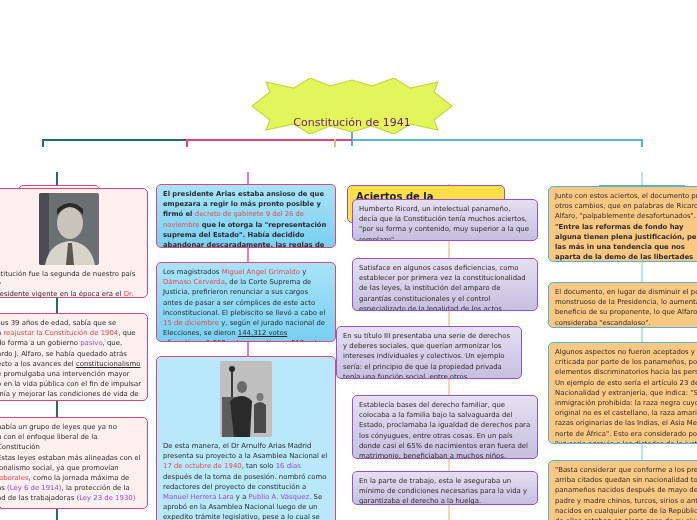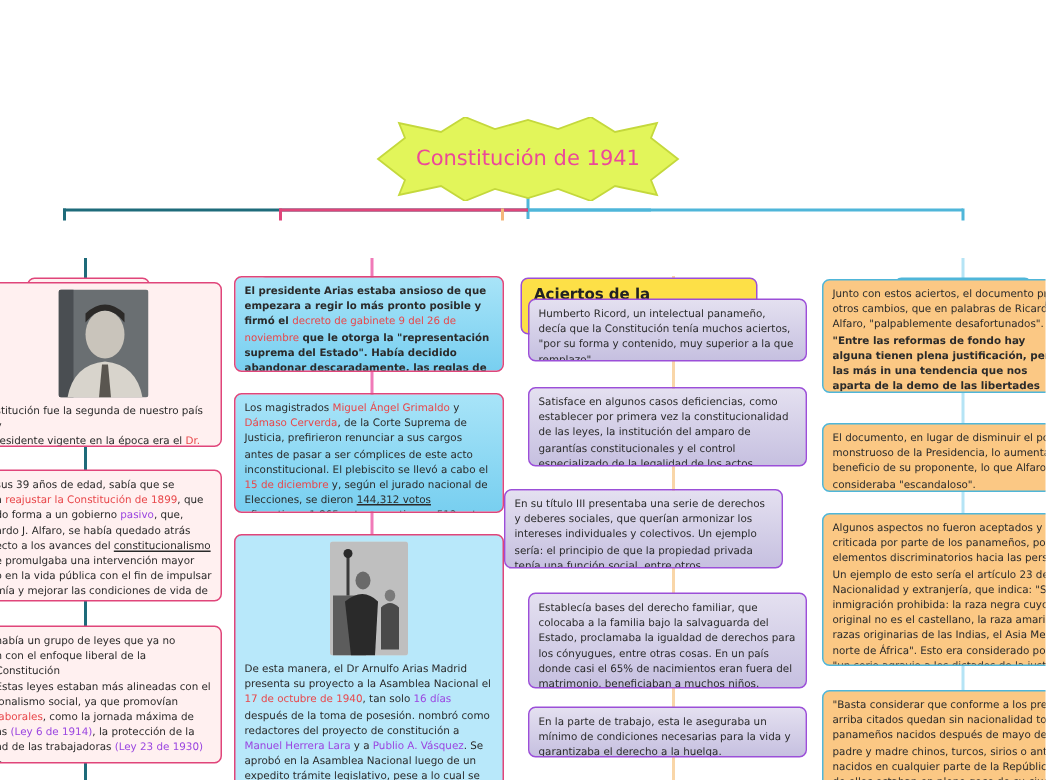--- a/index.html
+++ b/index.html
@@ -6,23 +6,23 @@
   html, body { width: 697px; height: 520px; overflow: hidden; background: #ffffff; }
   body { position: relative; font-family: "DejaVu Sans", sans-serif; color: #2a2a2a; }
 
   .line { position: absolute; }
 
   .central {
     position: absolute; left: 248px; top: 78px; width: 208px; height: 56px;
   }
   .central svg { position: absolute; left: 0; top: 0; }
   .central-title {
-    position: absolute; left: 0; top: 0; width: 208px; height: 56px;
+    position: absolute; left: 0; top: 16px; width: 208px; height: 56px;
     display: flex; align-items: center; justify-content: center;
-    font-size: 14px; color: #ec4899;
+    font-size: 11px; color: #701a75;
   }
 
   .topic {
     position: absolute; display: flex; align-items: center;
     border-radius: 5px; font-size: 10.5px; padding: 0 10px; margin-top: 39px;
   }
   .topic.aprob { left: 16px; top: 146px; width: 78px; height: 26px; background: #fff0f0; border: 1.5px solid #e0457a; justify-content: center; color: #333; font-size: 10.5px; }
   .topic.impuesta { left: 129px; top: 146px; width: 115px; height: 26px; background: #86d9f5; border: 1.5px solid #e0457a; justify-content: center; font-weight: bold; color: #1a1a1a; font-size: 10px; }
   .topic.aciertos { left: 262px; top: 146px; width: 144px; height: 38px; background: #fde047; border: 1.5px solid #9b4fd8; font-weight: bold; color: #222; font-size: 10px; line-height: 14px; padding: 2px 8px; }
   .topic.autor { left: 448px; top: 146px; width: 84px; height: 26px; background: #c2410c; border: 1.5px solid #4fb6d9; justify-content: center; font-weight: bold; color: #222; font-size: 16px; }
@@ -93,21 +93,21 @@
   </svg>
   <div style="text-align:left;">
     <span>stitución fue la segunda de nuestro país y</span><br>
     <span>residente vigente en la época era el </span><span class="red">Dr.</span><br>
     
   </div>
 </div>
 
 <div class="card pink" style="left:-10px;top:313px;width:158px;height:88px;">
   <span>sus 39 años de edad, sabía que se</span><br>
-  <span>a </span><span class="red">reajustar la Constitución de 1899</span><span>, que</span><br>
+  <span>a </span><span class="red">reajustar la Constitución de 1904</span><span>, que</span><br>
   <span>do forma a un gobierno </span><span class="vio">pasivo</span><span>, que,</span><br>
   <span>ardo J. Alfaro, se había quedado atrás</span><br>
   <span>ecto a los avances del </span><span class="u">constitucionalismo </span><br>
   <span>e promulgaba una intervención mayor</span><br>
   <span>o en la vida pública con el fin de impulsar</span><br>
   <span>mía y mejorar las condiciones de vida de</span><br>
   <span>s trabajadoras.</span>
 </div>
 
 <div class="card pink" style="left:-10px;top:417px;width:158px;height:92px;">

